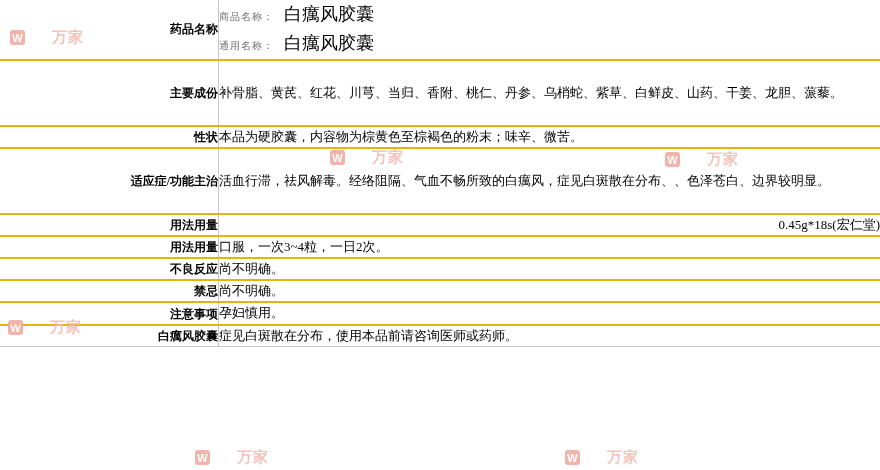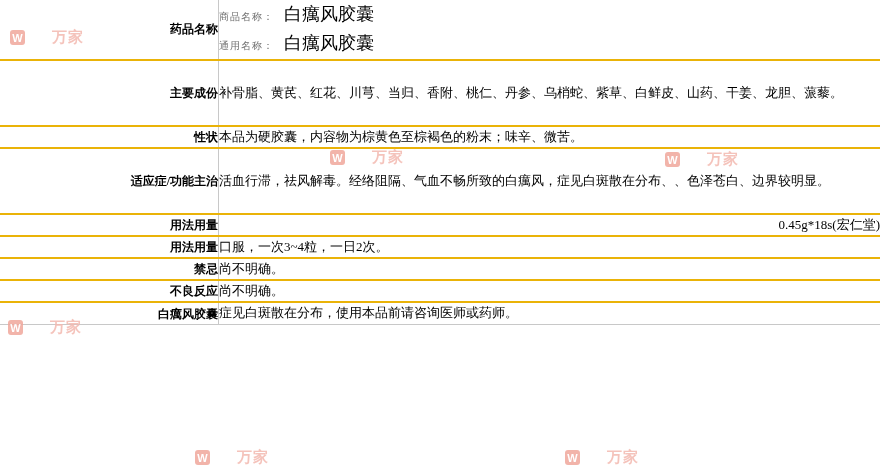--- a/index.html
+++ b/index.html
@@ -150,29 +150,33 @@
       <td class="label-cell">用法用量</td>
       <td class="value-cell mono-ish">0.45g*18s(宏仁堂)</td>
     </tr>
 
     <tr>
       <td class="label-cell">用法用量</td>
       <td class="value-cell">口服，一次3~4粒，一日2次。</td>
     </tr>
 
     <tr>
+      <td class="label-cell">不良反应</td>
+      <td class="value-cell">尚不明确。</td>
+    </tr>
+
+    <tr>
       <td class="label-cell">禁忌</td>
       <td class="value-cell">尚不明确。</td>
     </tr>
 
     <tr>
-      <td class="label-cell">不良反应</td>
-      <td class="value-cell">尚不明确。</td>
-    </tr>
-
+      <td class="label-cell">注意事项</td>
+      <td class="value-cell">孕妇慎用。</td>
+    </tr>
 
     <tr>
       <td class="label-cell">白癘风胶囊</td>
       <td class="value-cell">症见白斑散在分布，使用本品前请咨询医师或药师。</td>
     </tr>
 
     <tr class="spacer-row">
       <td></td>
       <td></td>
     </tr>

